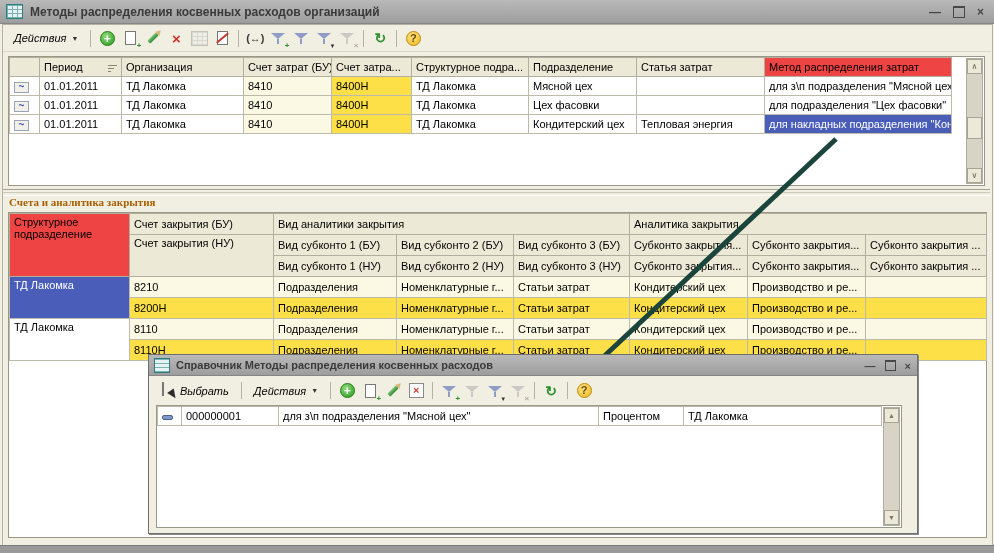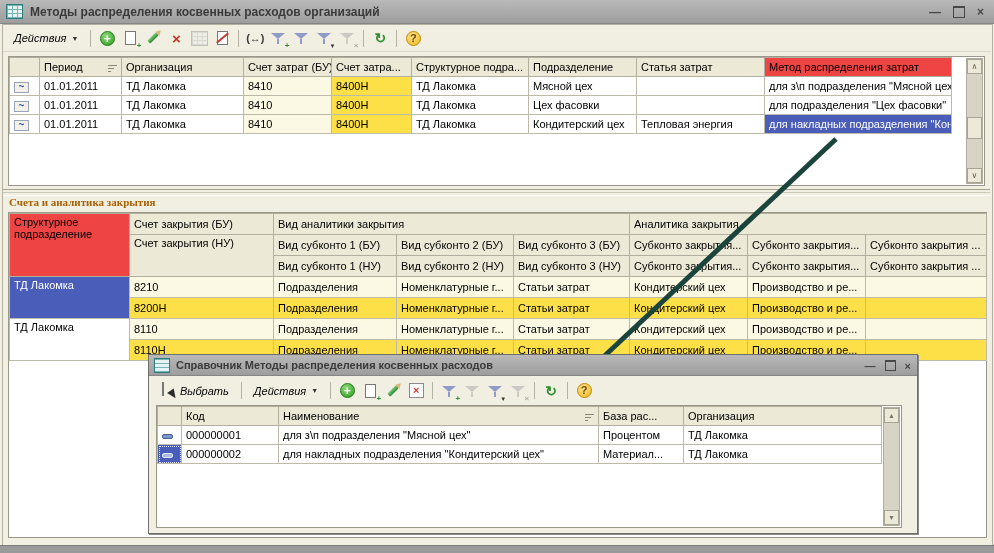--- a/index.html
+++ b/index.html
@@ -396,50 +396,27 @@
     <div class="listbox" style="left:7px;top:50px;width:746px;height:123px;">
       <table class="grid" style="width:724px;">
         <colgroup>
             <col style="width:24px">
             <col style="width:97px">
             <col style="width:320px">
             <col style="width:85px">
             <col style="width:198px">
           </colgroup>
         <tbody>
-            <tr>
-          <th class="mk"></th>
-          <th>Код</th>
-          <th>
-                <span class="hflex">
-                  <span>Наименование</span>
-                  <span class="sorticon">
-                    <i></i>
-                    <i></i>
-                    <i></i>
-                  </span>
-                </span>
-              </th>
-          <th>База рас...</th>
-          <th>Организация</th>
-        </tr>
         <tr>
           <td class="mk"><span class="pill"></span></td>
           <td>000000001</td>
           <td>для з\п подразделения "Мясной цех"</td>
           <td>Процентом</td>
           <td>ТД Лакомка</td>
         </tr>
-        <tr>
-          <td class="mk mksel"><span class="pill"></span></td>
-          <td>000000002</td>
-          <td>для накладных подразделения "Кондитерский цех"</td>
-          <td>Материал...</td>
-          <td>ТД Лакомка</td>
-        </tr>
       </tbody>
         </table>
       <div class="vsb" style="right:1px;top:1px;height:119px;">
         <div class="sbbtn tiny" style="top:0;"><span>▲</span></div>
         <div class="sbbtn tiny" style="bottom:0;"><span>▼</span></div>
       </div>
     </div>
   </div>
 
   <div class="bottombar"></div>

